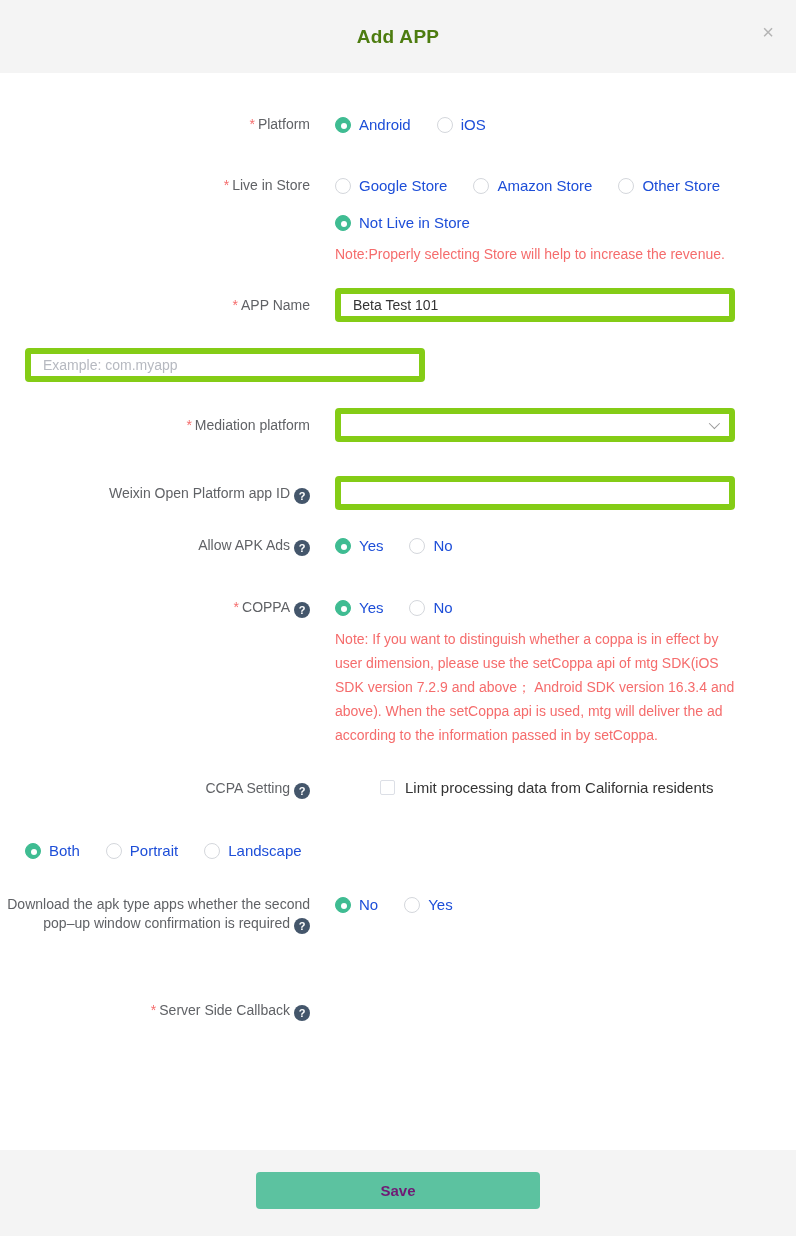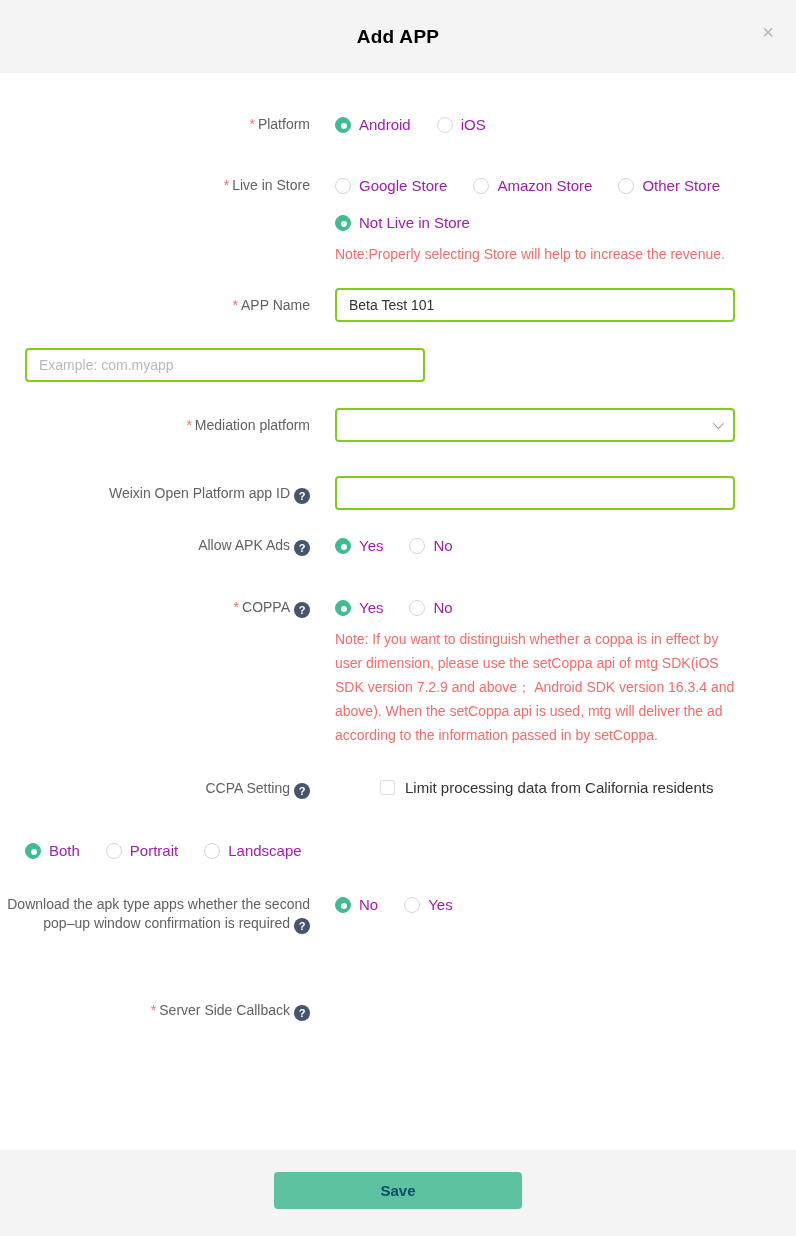--- a/index.html
+++ b/index.html
@@ -9,40 +9,40 @@
     background:#fff; color:#333;
     display:flex; flex-direction:column;
     overflow:hidden;
   }
   
   .modal-header {
     height:73px; background:#f4f4f4; flex:0 0 auto;
     display:flex; align-items:center; justify-content:center;
     position:relative;
   }
-  .modal-title { font-size:19px; font-weight:bold; color:#000000; letter-spacing:.3px; }
+  .modal-title { font-size:19px; font-weight:bold; color:#4d7c0f; letter-spacing:.3px; }
   .close-btn {
     position:absolute; right:22px; top:22px;
     font-size:20px; color:#b4b4b4; cursor:pointer; line-height:1;
     background:none; border:none; font-family:inherit;
   }
   
   .modal-body { flex:1 1 auto; padding-top:42px; overflow:hidden; }
   .form-row { display:flex; align-items:flex-start; margin-bottom:42px; }
   .label {
     width:310px; flex:0 0 310px; text-align:right;
     font-size:14px; color:#606266; line-height:19px;
   }
   .star { color:#f56c6c; margin-right:3px; }
   .control { margin-left:25px; flex:0 1 400px; max-width:400px; }
   
   .input-row { margin-bottom:26px; }
   .input-row .label { line-height:34px; }
   .text-input, .select-box {
-    width:400px; height:34px; border:2px solid #84cc16; border-radius:4px;
+    width:400px; height:34px; border:6px solid #84cc16; border-radius:4px;
     padding:0 12px; font-size:14px; color:#333; background:#fff;
     font-family:inherit; outline:none;
   }
   .text-input::placeholder { color:#b6b9c0; }
   .select-box {
     display:flex; align-items:center; justify-content:flex-end; cursor:pointer;
   }
   .chevron {
     width:8px; height:8px; border-right:1.5px solid #999; border-bottom:1.5px solid #999;
     transform:rotate(45deg) translateY(-2px); display:inline-block;
@@ -53,21 +53,21 @@
   .radio:last-child { margin-right:0; }
   .radio-circle {
     width:16px; height:16px; border-radius:50%;
     border:1px solid #d4d7dc; background:#fff; position:relative; flex:0 0 16px;
   }
   .radio.checked .radio-circle { background:#3fbc92; border-color:#3fbc92; }
   .radio.checked .radio-circle::after {
     content:""; position:absolute; left:5px; top:5px;
     width:6px; height:6px; border-radius:50%; background:#fff;
   }
-  .radio-text { margin-left:8px; font-size:15px; color:#a21caf; }
+  .radio-text { margin-left:8px; font-size:15px; color:#1d4ed8; }
   
   .checkbox { display:inline-flex; align-items:center; cursor:pointer;padding-left:45px; }
   .checkbox-square {
     width:15px; height:15px; border:1px solid #dcdfe6; border-radius:2px;
     background:#fff; flex:0 0 15px;
   }
   .checkbox-text { margin-left:10px; font-size:15px; color:#333; }
   
   .help {
     display:inline-block; width:16px; height:16px; border-radius:50%;
@@ -83,22 +83,22 @@
   .row-mediation { margin-bottom:34px; }
   .row-coppa { margin-bottom:32px; }
   .row-direction { margin-bottom:35px; }
   .row-apk { margin-bottom:12px; }
   
   .modal-footer {
     flex:0 0 86px; background:#f4f4f4;
     display:flex; justify-content:center; align-items:flex-start;
   }
   .save-btn {
-    margin-top:22px; width:248px; height:37px; border:none; border-radius:4px;
-    background:#5cc2a0; color:#0c4a6e; font-size:15px; font-weight:bold;
+    margin-top:22px; width:284px; height:37px; border:none; border-radius:4px;
+    background:#5cc2a0; color:#701a75; font-size:15px; font-weight:bold;
     font-family:inherit; cursor:pointer;
   }
 </style>
 </head>
 <body>
 
 <div class="modal-header">
   <span class="modal-title">Add APP</span>
   <button class="close-btn">×</button>
 </div>

